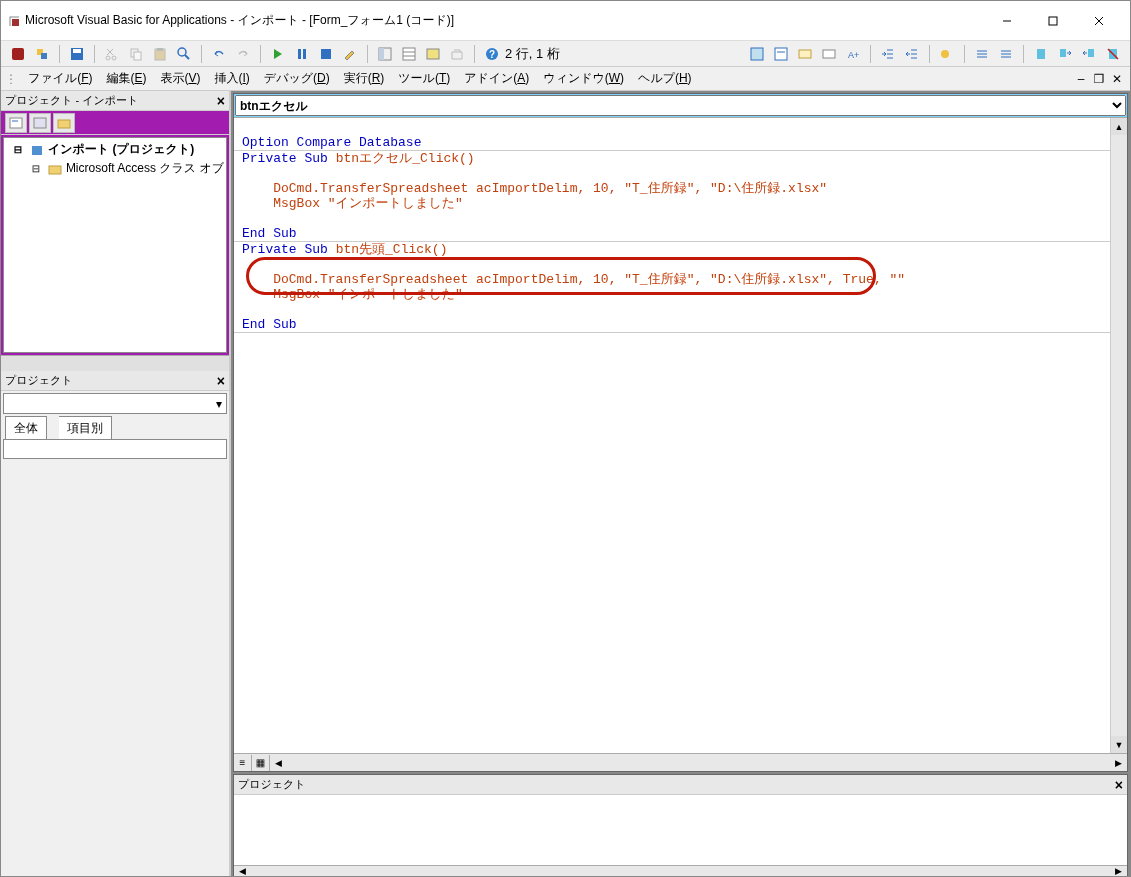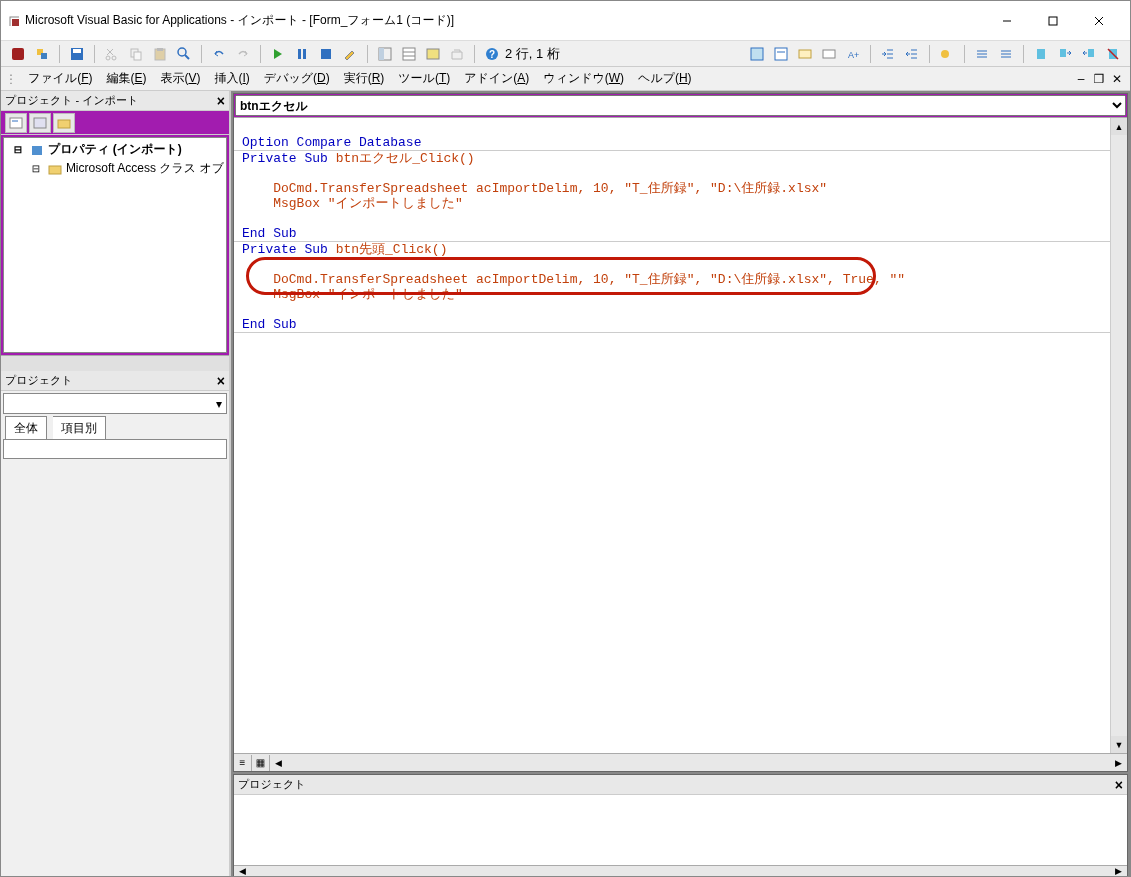--- a/index.html
+++ b/index.html
@@ -30,30 +30,30 @@
 .projtree { flex: 1; background: #fff; border: 1px solid #888; margin: 2px; overflow: auto; font-size: 12px; padding: 2px; }
 .treeitem { display: flex; align-items: center; padding: 1px 0; white-space: nowrap; }
 .treeitem.l1 { padding-left: 4px; font-weight: bold; }
 .treeitem.l2 { padding-left: 22px; }
 .treeitem.l3 { padding-left: 44px; }
 .treeicon { width: 16px; height: 14px; margin-right: 3px; display: inline-flex; align-items: center; justify-content: center; font-size: 10px; }
 .projscroll { height: 16px; background: #e0e0e0; border-top: 1px solid #aaa; }
 
 .proppanel { flex: 0 0 90px; display: flex; flex-direction: column; }
 .propcombo { height: 21px; background: #fff; border: 1px solid #888; margin: 2px; display: flex; align-items: center; justify-content: flex-end; padding-right: 4px; }
-.proptabs { display: flex; padding: 0 4px; gap: 6px; }
+.proptabs { display: flex; padding: 0 4px; gap: 12px; }
 .proptab { padding: 3px 8px 2px; font-size: 12px; border: 1px solid #888; background: #fff; border-bottom: none; }
 .proptab:last-child { border-left: none; }
 .propbody { flex: 1; background: #fff; border: 1px solid #888; margin: 0 2px 2px; }
 
 .blank { flex: 1; background: #f0f0f0; }
 
 .rightcol { flex: 1; display: flex; flex-direction: column; background: #888; }
 .codewin { flex: 1; background: #fff; margin: 2px; display: flex; flex-direction: column; border: 1px solid #666; }
-.combos { height: 24px; display: flex; border-bottom: 1px solid #aaa; background: #a21caf; }
+.combos { height: 24px; display: flex; border-bottom: 1px solid #aaa; background: #7dd3fc; }
 .combos select { flex: 1; font-size: 12px; height: 21px; margin: 1px; font-weight: bold; font-family: inherit; }
 .codearea { flex: 1; position: relative; background: #fff; overflow: hidden; }
 .codebody { padding: 2px 8px; font-family: "MS Gothic", "Courier New", monospace; font-size: 13px; line-height: 15px; white-space: pre; position: relative; }
 .code-blue { color: #0000c0; text-align: center; }
 .code-black { color: #c2410c; }
 .hr { border-top: 1px solid #ccc; margin: 0 -8px; }
 .red-oval { position: absolute; border: 3px solid #c21807; border-radius: 26px; pointer-events: none; }
 .vscroll { position: absolute; right: 0; top: 0; bottom: 0; width: 17px; background: #e8e8e8; border-left: 1px solid #ccc; }
 .vscroll .up, .vscroll .dn { height: 17px; display: flex; align-items: center; justify-content: center; font-size: 9px; background: #e0e0e0; }
 .vscroll .dn { position: absolute; bottom: 0; width: 100%; }
@@ -349,21 +349,21 @@
           </div>
       </div>
       <div class="projtree">
         <div class="treeitem l1">
           <span class="treeicon">⊟</span>
           <span class="treeicon">
               <svg width="14" height="14">
                 <rect x="2" y="3" width="10" height="9" fill="#5090d0"></rect>
               </svg>
             </span>
-          <span>プロパティ (インポート)</span>
+          <span>インポート (プロジェクト)</span>
         </div>
         <div class="treeitem l2">
           <span class="treeicon">⊟</span>
           <span class="treeicon">
               <svg width="14" height="12">
                 <rect x="1" y="3" width="12" height="8" fill="#f0d070" stroke="#c0a040"></rect>
               </svg>
             </span>
           <span>Microsoft Access クラス オブ</span>
         </div>

